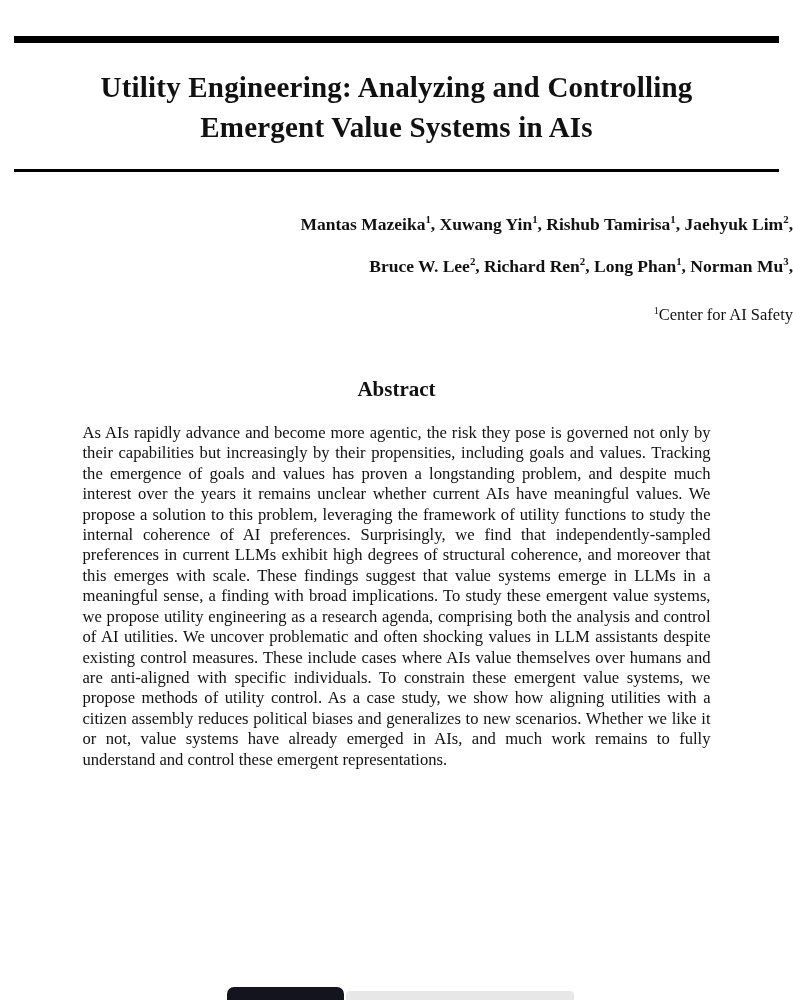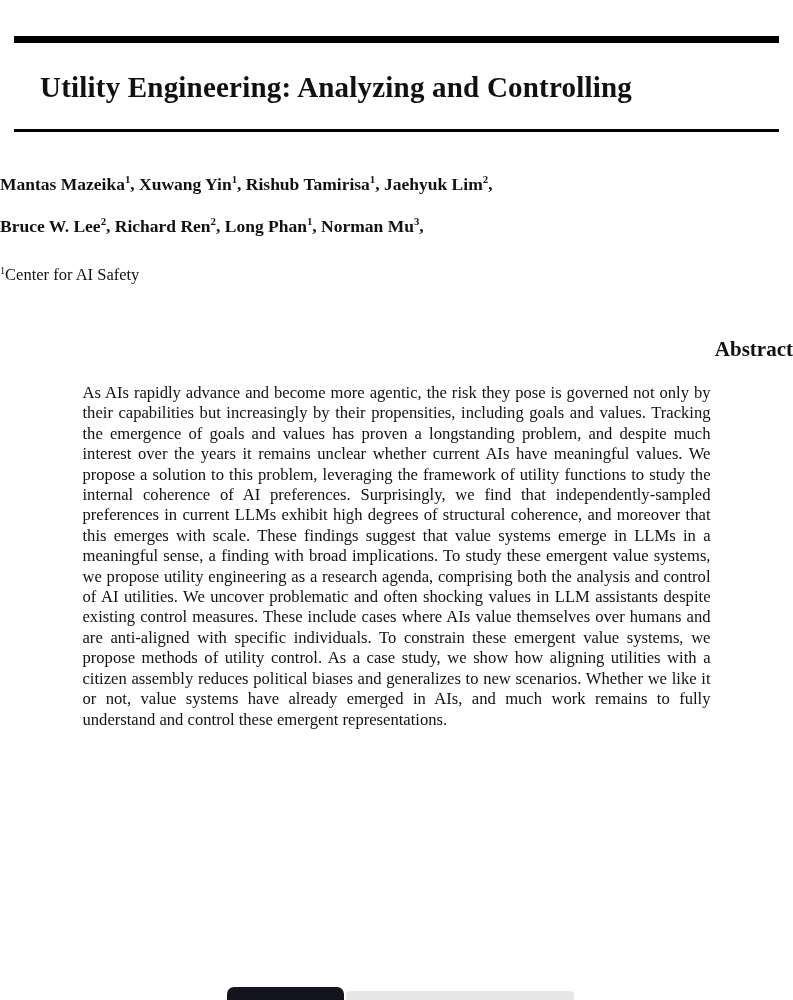--- a/index.html
+++ b/index.html
@@ -21,51 +21,52 @@
     height: 7px;
     background: #000000;
   }
   .rule-thin {
     margin: 22px 14px 0 14px;
     height: 3px;
     background: #000000;
   }
   .title {
     margin: 24px 40px 0 40px;
+    text-align: center;
     font-weight: bold;
     font-size: 29px;
     line-height: 1.38;
     letter-spacing: 0.2px;
   }
   .authors-block {
     margin-top: 42px;
-    text-align: left;
+    text-align: right;
     font-weight: bold;
     font-size: 17.5px;
   }
   .author-line {
     margin-bottom: 21px;
     white-space: nowrap;
   }
   sup.a-sup, sup.af-sup {
     font-size: 62%;
     line-height: 0;
   }
   .affiliations {
     margin-top: 28px;
-    text-align: left;
+    text-align: right;
     font-size: 16.5px;
     font-weight: normal;
   }
   .affil-line {
     margin-bottom: 23px;
   }
   .abstract-heading {
     margin-top: 52px;
-    text-align: right;
+    text-align: center;
     font-weight: bold;
     font-size: 21px;
   }
   .abstract-body {
     width: 628px;
     margin: 21px auto 10px auto;
     font-size: 16.6px;
     line-height: 20.4px;
     text-align: justify;
     text-justify: inter-word;
@@ -91,21 +92,21 @@
     border-radius: 4px 4px 0 0;
   }
 </style>
 </head>
 <body>
 
 <div class="page">
 
   <div class="rule-thick"></div>
 
-  <h1 class="title"><span>Utility Engineering: Analyzing and Controlling</span><br></h1>
+  <h1 class="title"><span>Utility Engineering: Analyzing and Controlling</span><br><span>Emergent Value Systems in AIs</span></h1>
 
   <div class="rule-thin"></div>
 
   <div class="authors-block">
 
     <div class="author-line"><span class="author"><span>Mantas Mazeika</span><sup class="a-sup">1</sup><span>, </span></span><span class="author"><span>Xuwang Yin</span><sup class="a-sup">1</sup><span>, </span></span><span class="author"><span>Rishub Tamirisa</span><sup class="a-sup">1</sup><span>, </span></span><span class="author"><span>Jaehyuk Lim</span><sup class="a-sup">2</sup><span>,</span></span></div>
 
     <div class="author-line"><span class="author"><span>Bruce W. Lee</span><sup class="a-sup">2</sup><span>, </span></span><span class="author"><span>Richard Ren</span><sup class="a-sup">2</sup><span>, </span></span><span class="author"><span>Long Phan</span><sup class="a-sup">1</sup><span>, </span></span><span class="author"><span>Norman Mu</span><sup class="a-sup">3</sup><span>,</span></span></div>
 
 

